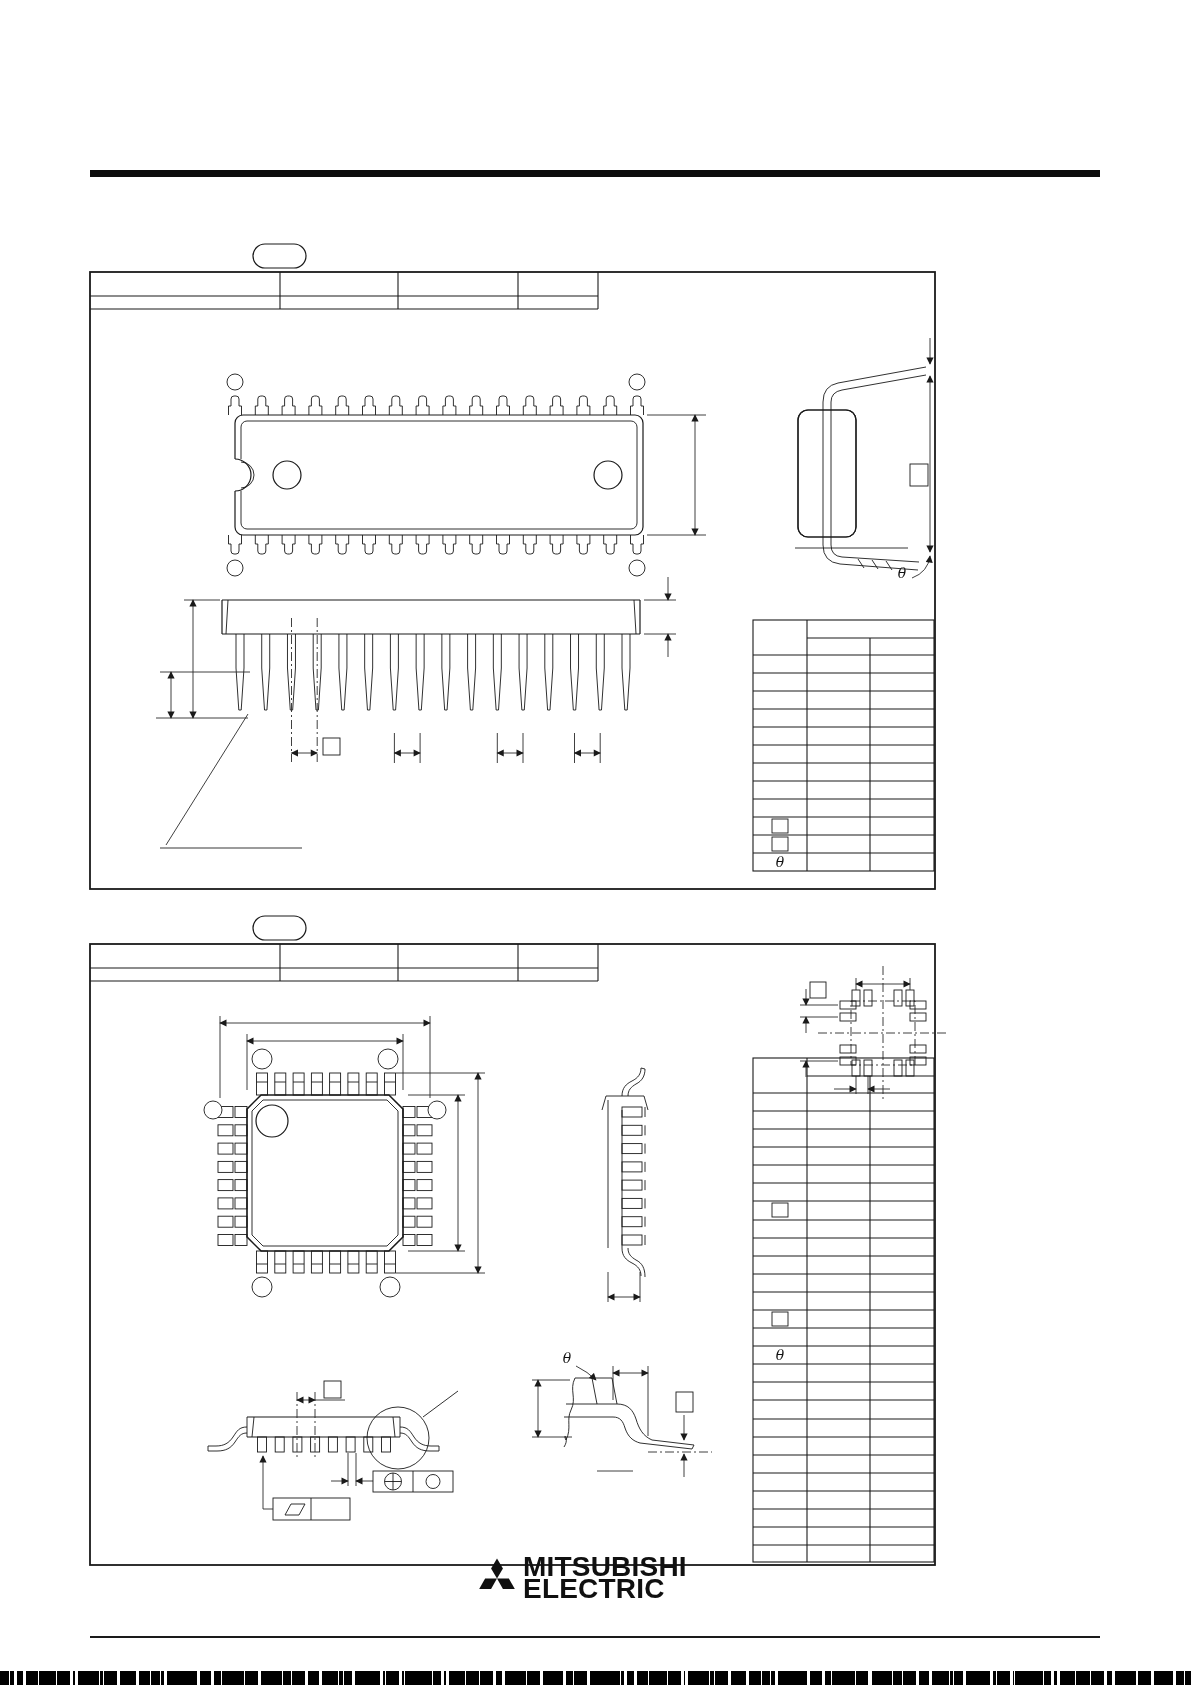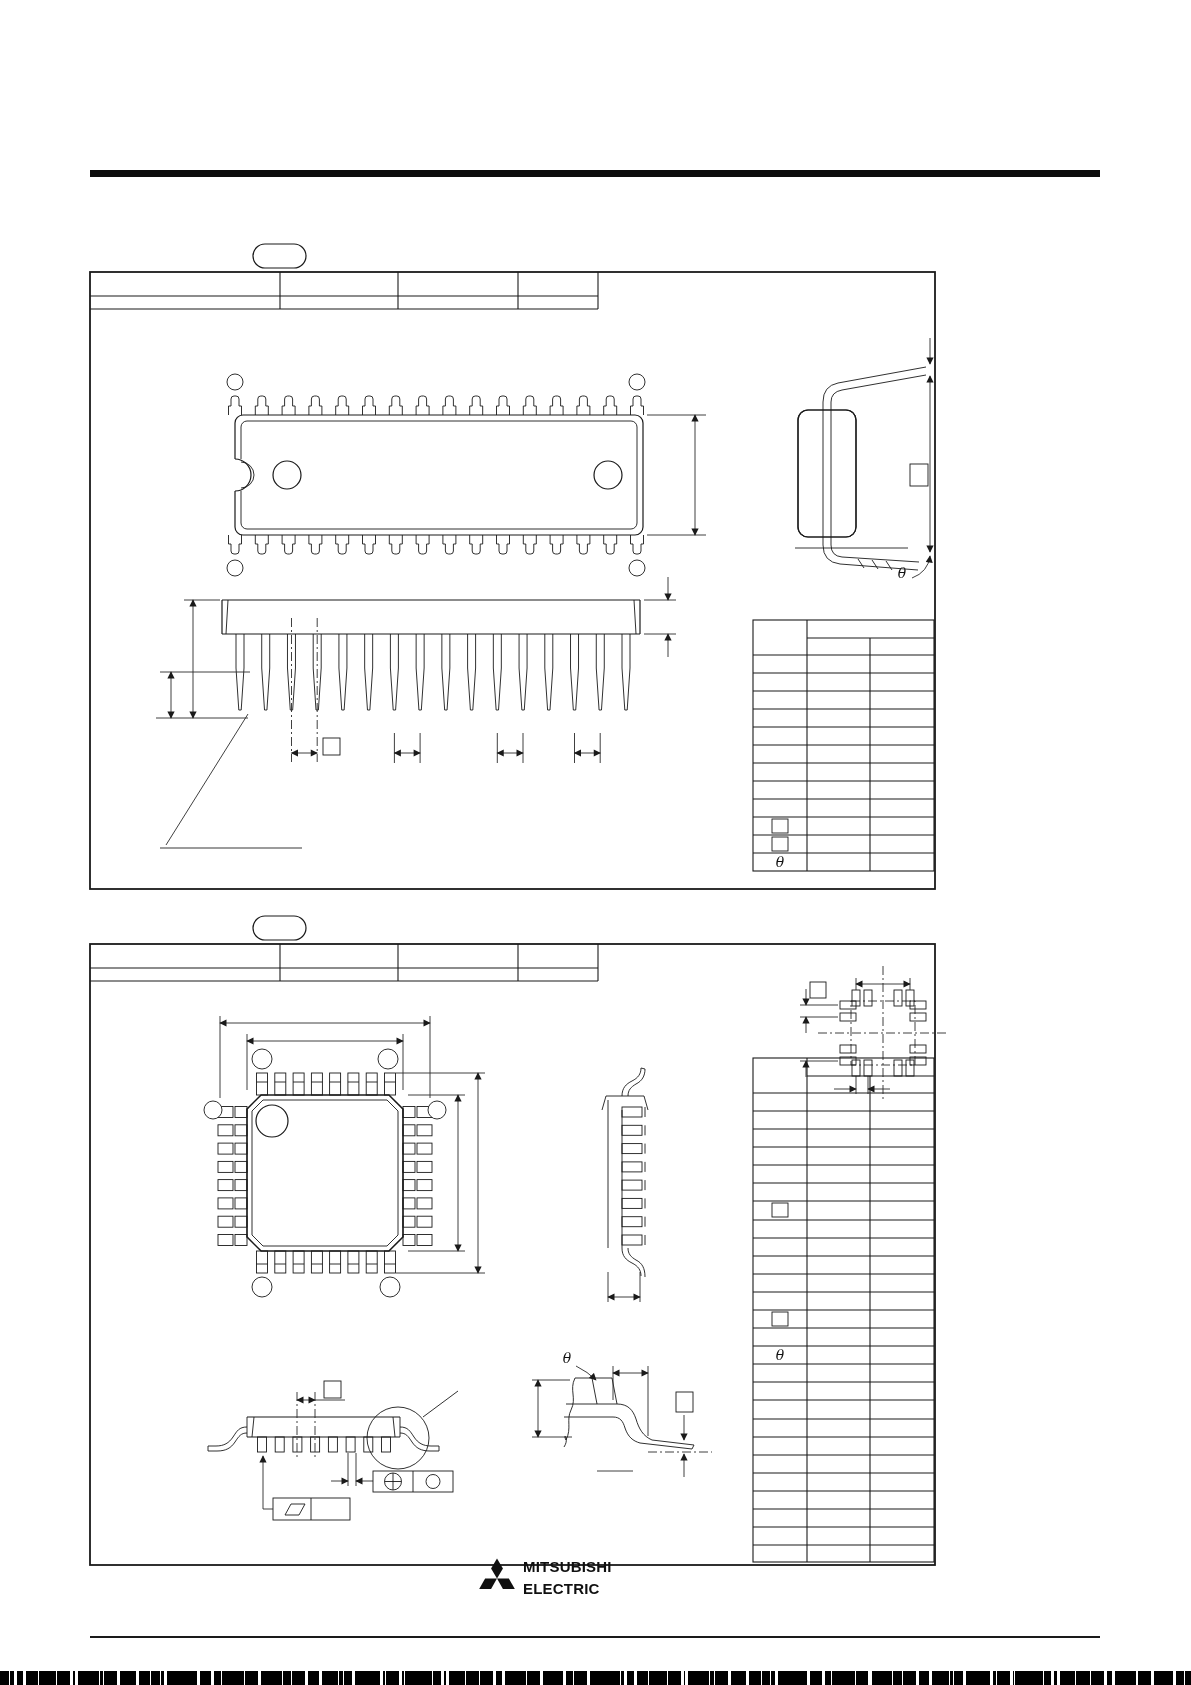--- a/index.html
+++ b/index.html
@@ -11,21 +11,21 @@
   .th  {stroke:#1a1a1a;stroke-width:0.9;fill:none;}
   .fw  {fill:#ffffff;}
   .dim {stroke:#2a2a2a;stroke-width:0.9;fill:none;}
   .tl  {stroke:#1a1a1a;stroke-width:1.1;fill:none;}
   .frame{stroke:#1a1a1a;stroke-width:1.8;fill:none;}
   .gray{stroke:#9b9b9b;stroke-width:2;fill:none;}
   .dashdot{stroke-dasharray:9 3 2 3;}
   .theta{font:italic 14px "DejaVu Serif", serif;fill:#111;}
   
   .logo{position:absolute;left:476px;top:1556px;display:flex;align-items:flex-start;}
-  .logo-text{margin-left:5px;color:#101010;font-weight:bold;font-size:15px;
+  .logo-text{margin-left:5px;color:#101010;font-weight:bold;font-size:28px;
              line-height:22px;letter-spacing:0.2px;font-family:"Liberation Sans",sans-serif;}
   .rule-bottom{position:absolute;left:90px;top:1636px;width:1010px;height:2px;background:#1a1a1a;}
   .bar-top{position:absolute;left:90px;top:170px;width:1010px;height:7px;background:#0d0d0d;}
   .noise{position:absolute;left:0;top:1671px;width:1191px;height:14px;background-color:#000;
          background-image:
            repeating-linear-gradient(90deg, transparent 0 14px, #fff 14px 17px, transparent 17px 38px, #fff 38px 39px, transparent 39px 61px),
            repeating-linear-gradient(90deg, transparent 0 9px, #fff 9px 10px, transparent 10px 23px, #fff 23px 26px, transparent 26px 47px);}
 </style>
 </head>
 <body>

